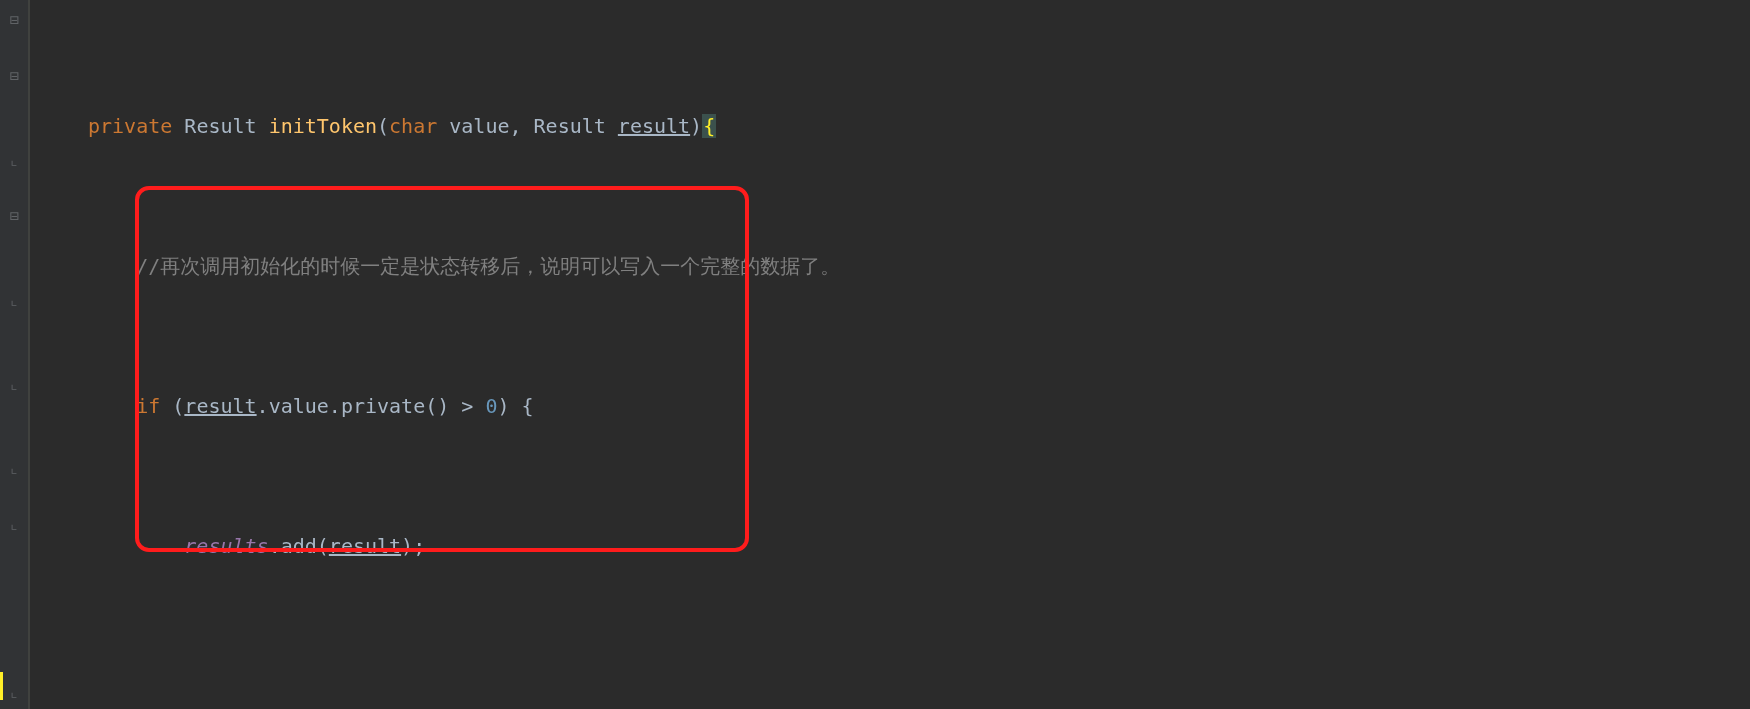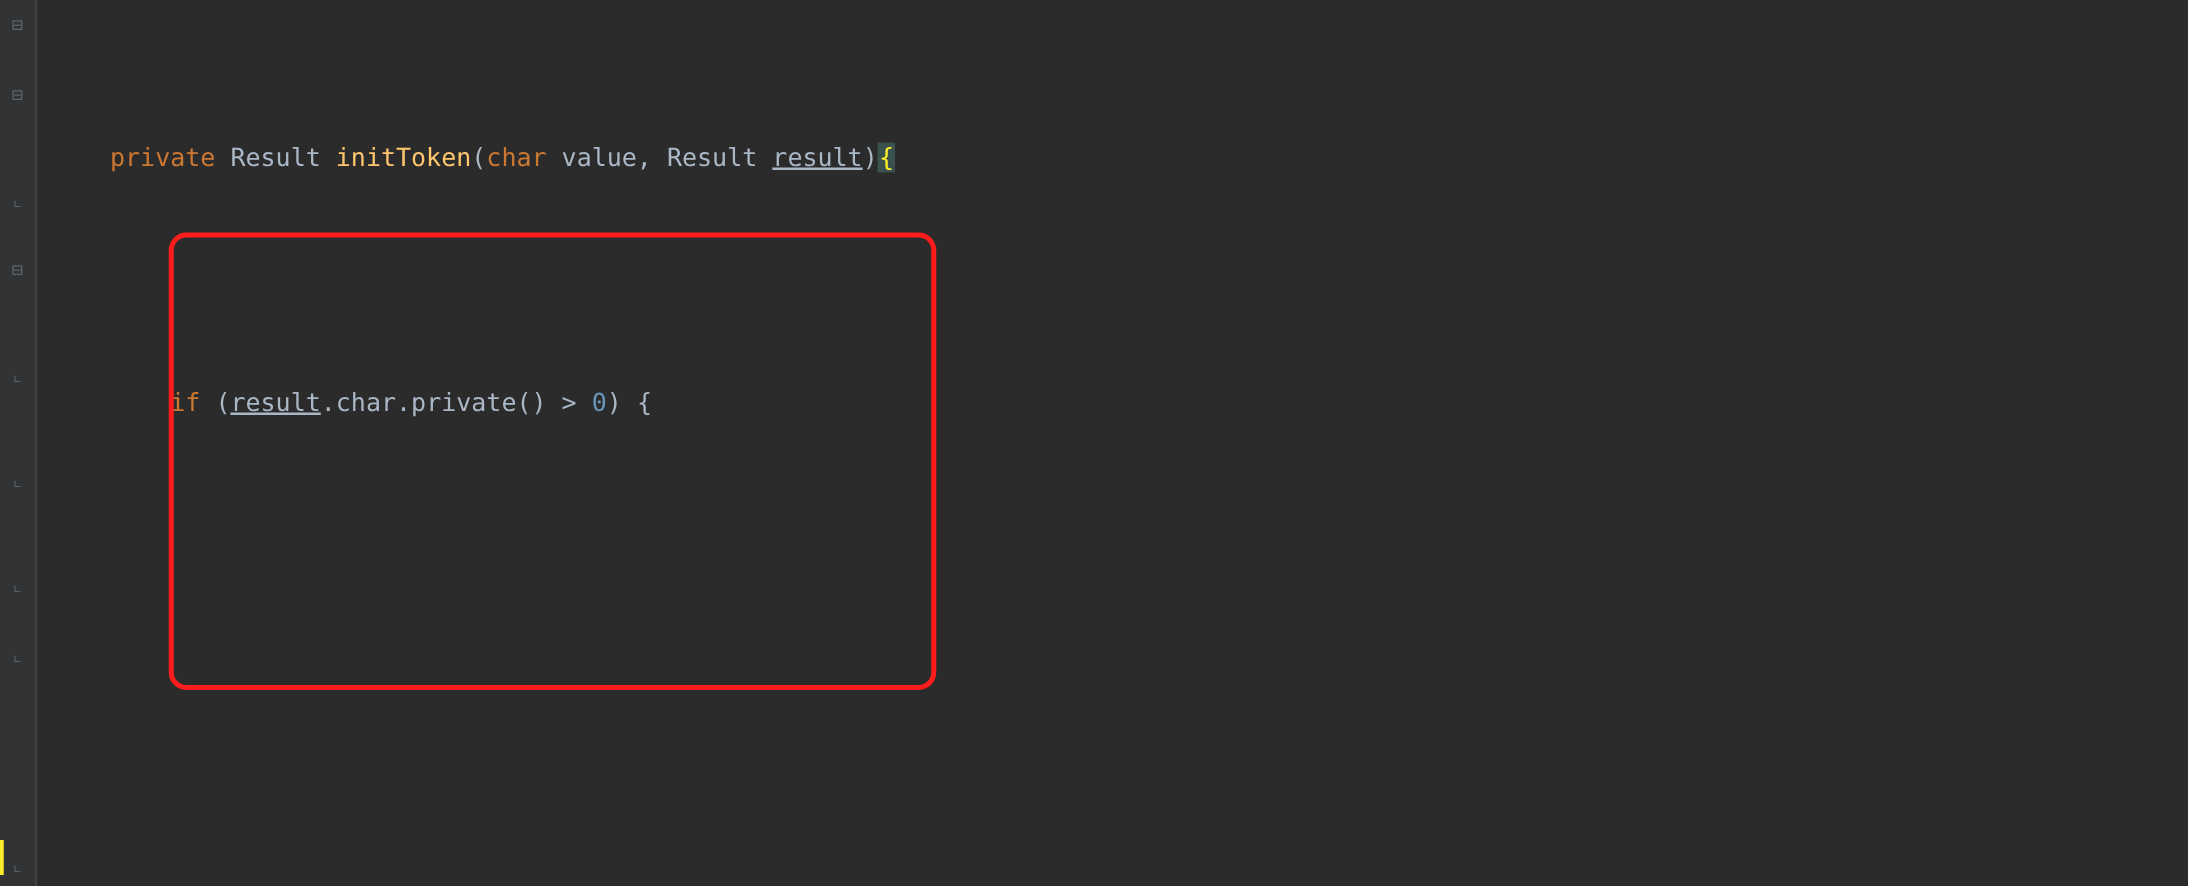--- a/index.html
+++ b/index.html
@@ -91,25 +91,27 @@
     <span class="fold-marker" style="top:685px">⌞</span>
     <div class="caret-line-indicator"></div>
   </div>
 
   <div class="code-area">
 
     
     <div class="line"><span class="kw">private</span><span> </span><span>Result </span><span class="method">initToken</span><span>(</span><span class="kw">char</span><span> value, </span><span>Result </span><span class="underline">result</span><span>)</span><span class="brace-hl">{</span></div>
 
     
+    <div class="line">    <span class="comment">//再次调用初始化的时候一定是状态转移后，说明可以写入一个完整的数据了。</span></div>
 
     
-    <div class="line">    <span class="kw">if</span><span> (</span><span class="underline">result</span><span>.char.</span><span>private</span><span>() &gt; </span><span class="num">0</span><span>) {</span></div>
+    <div class="line">    <span class="kw">if</span><span> (</span><span class="underline">result</span><span>.value.</span><span>private</span><span>() &gt; </span><span class="num">0</span><span>) {</span></div>
 
     
+    <div class="line">        <span class="italic-field">results</span><span>.</span><span>add</span><span>(</span><span class="underline">result</span><span>);</span></div>
 
     
 
     
     
 
     
     
 
     

